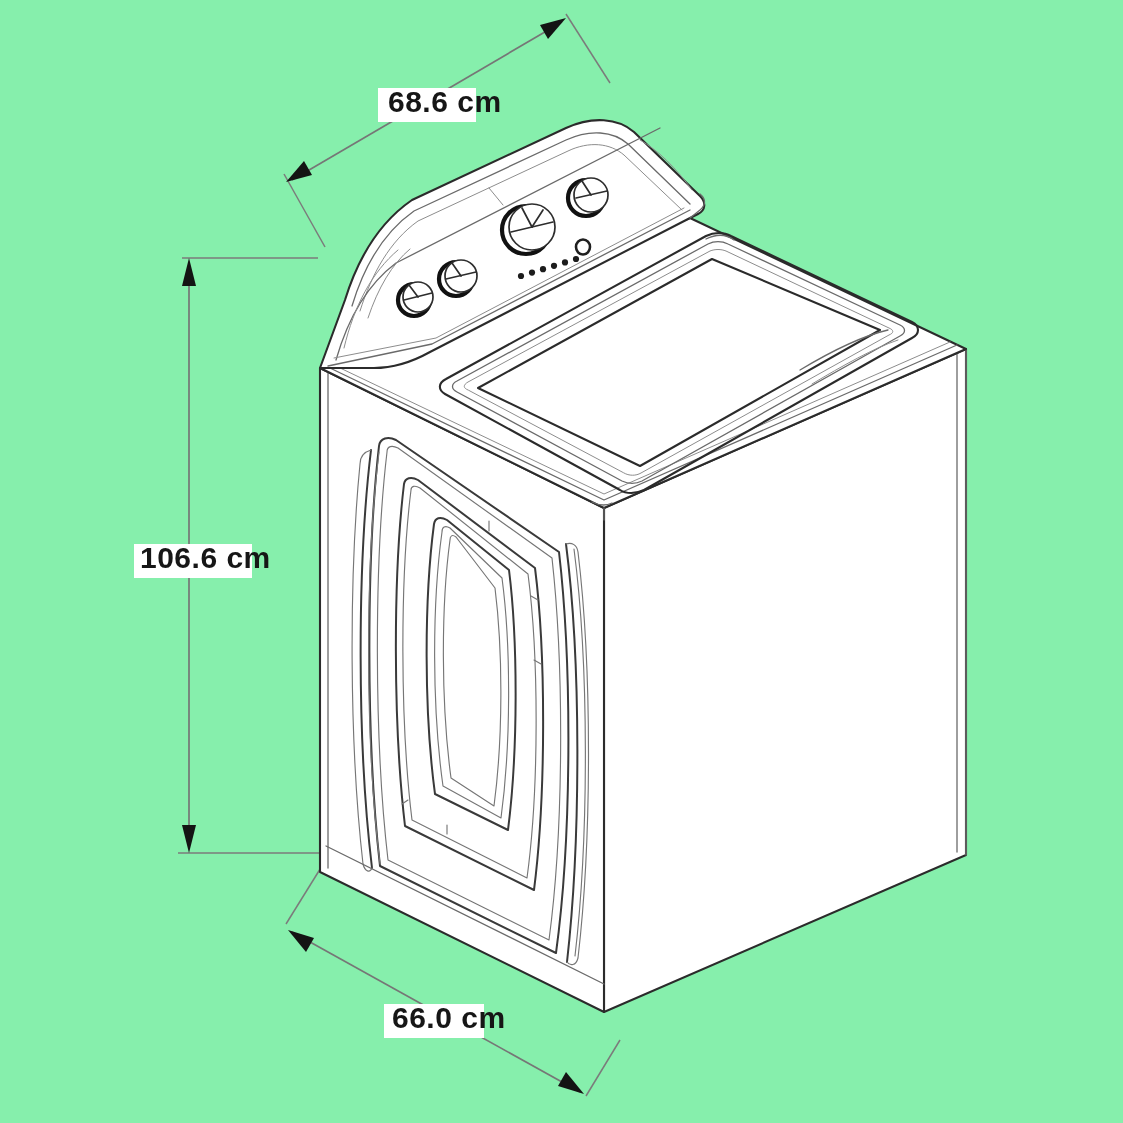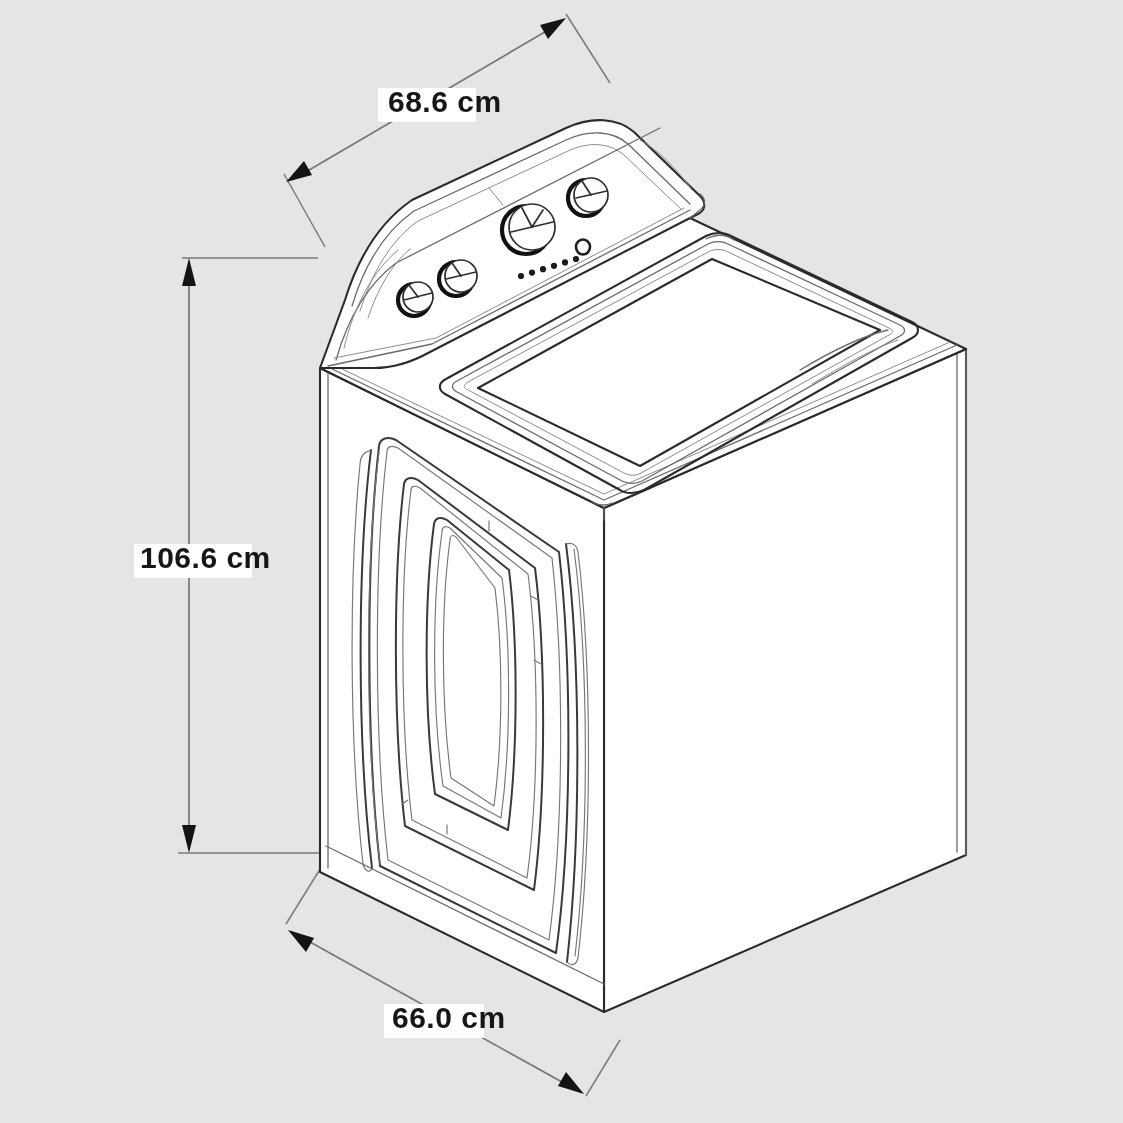--- a/index.html
+++ b/index.html
@@ -11,21 +11,21 @@
   body {
     width: 1123px;
     height: 1123px;
     font-family: "Liberation Sans", sans-serif;
     overflow: hidden;
   }
   #drawing-root {
     position: relative;
     width: 1123px;
     height: 1123px;
-    background: #e5e5e5;
+    background: #86efac;
   }
   svg#technical-drawing {
     display: block;
     width: 1123px;
     height: 1123px;
   }
   .dim-text {
     font-family: "Liberation Sans", sans-serif;
     font-size: 30px;
     font-weight: 700;

